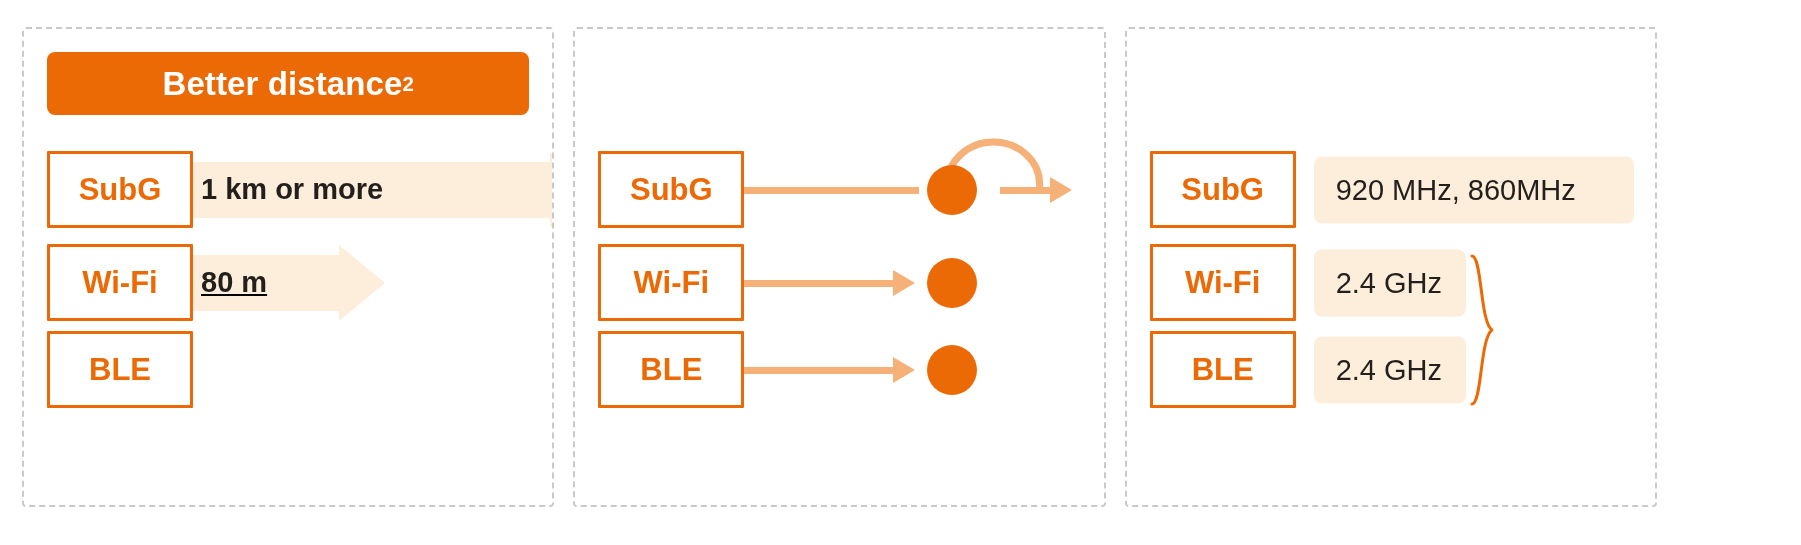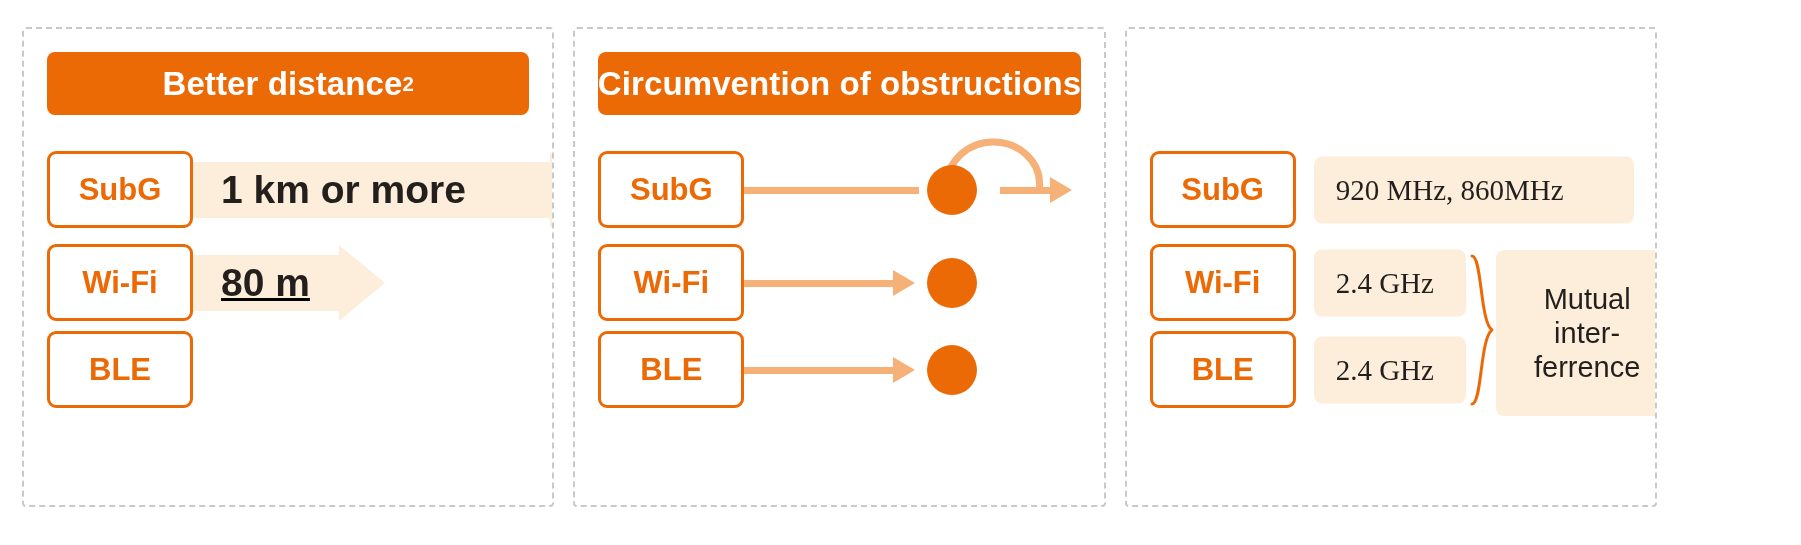--- a/index.html
+++ b/index.html
@@ -56,21 +56,21 @@
   }
   .row.r1{top:0px;}
   .row.r2{top:93px;}
   .row.r3{top:180px;}
 
   .chip{
     position:absolute;
     left:0; top:0;
     width:146px;height:77px;
     border:3px solid #ec6a05;
-    border-radius:9px;
+    border-radius:1px;
     background:#ffffff;
     display:flex;
     align-items:center;
     justify-content:center;
     color:#ec6a05;
     font-size:31px;
     font-weight:600;
     box-sizing:border-box;
     z-index:3;
   }
@@ -85,23 +85,23 @@
     z-index:1;
   }
   .arrow-body{
     height:56px;
     background:#fdeedc;
     display:flex;
     align-items:center;
   }
   .arrow-label{
     color:#231f1c;
-    font-size:39px;
+    font-size:29px;
     font-weight:600;
-    padding-left:28px;
+    padding-left:8px;
     white-space:nowrap;
     position:relative;
     z-index:4;
   }
   .arrow-head{
     width:0;height:0;
     border-top:38px solid transparent;
     border-bottom:38px solid transparent;
     border-left:46px solid #fdeedc;
     flex:0 0 auto;
@@ -154,21 +154,20 @@
     border-radius:8px;
     display:flex;
     align-items:center;
     color:#231f1c;
     font-size:29px;
     font-weight:500;
     padding-left:22px;
     box-sizing:border-box;
     white-space:nowrap;
     z-index:1;
-    font-family:Liberation Serif, serif;
   }
   .mutual{
     position:absolute;
     background:#fdeedc;
     border-radius:8px;
     display:flex;
     flex-direction:column;
     align-items:center;
     justify-content:center;
     color:#231f1c;
@@ -224,24 +223,20 @@
       <div class="row r3">
         <div class="chip">
             <span>BLE</span>
           </div>
       </div>
 
     </div>
   </div>
 
   <div class="panel">
-    <div class="panel-header">
-        <span>Circumvention of obstructions</span>
-        <sup></sup>
-      </div>
 
     <div class="rows">
 
       <div class="row r1">
         <div class="line" style="left:146px;width:175px;"></div>
         <svg class="arc-svg" viewBox="0 0 460 77" preserveAspectRatio="none">
           <path d="M 318 41 L 318 33 A 42 42 0 0 1 402 33 L 402 41" fill="none" stroke="#f6b178" stroke-width="7" transform="translate(0,0)" vector-effect="non-scaling-stroke"></path>
         </svg>
         <div class="line" style="left:402px;width:54px;"></div>
         <div class="line-head" style="left:452px;"></div>
@@ -300,22 +295,17 @@
           </div>
         <div class="chip">
             <span>BLE</span>
           </div>
       </div>
 
       <svg class="brace" style="left:316px;top:101px;width:32px;height:160px;" viewBox="0 0 32 160">
         <path d="M6 4 C16 4 14 70 26 78 C14 86 16 152 6 152" fill="none" stroke="#ec6a05" stroke-width="3" stroke-linecap="round" stroke-linejoin="round"></path>
       </svg>
 
-      <div class="mutual" style="left:346px;top:99px;width:183px;height:166px;">
-        <span>Mutual</span>
-        <span>inter-</span>
-        <span>ferrence</span>
-      </div>
 
     </div>
   </div>
 
 </div>
 
 </body></html>

